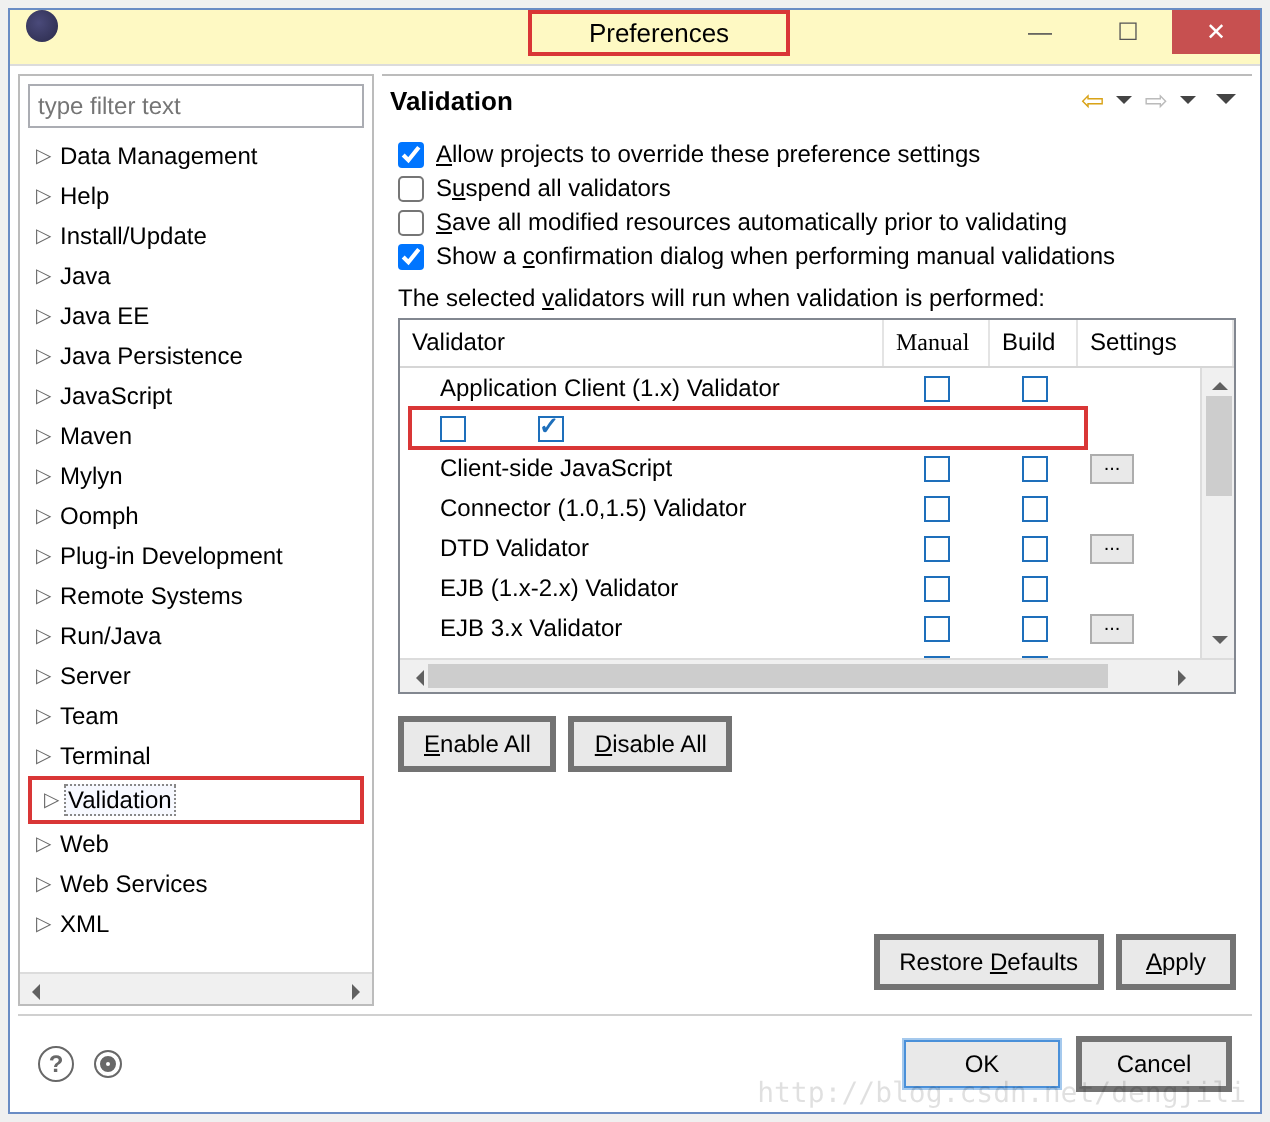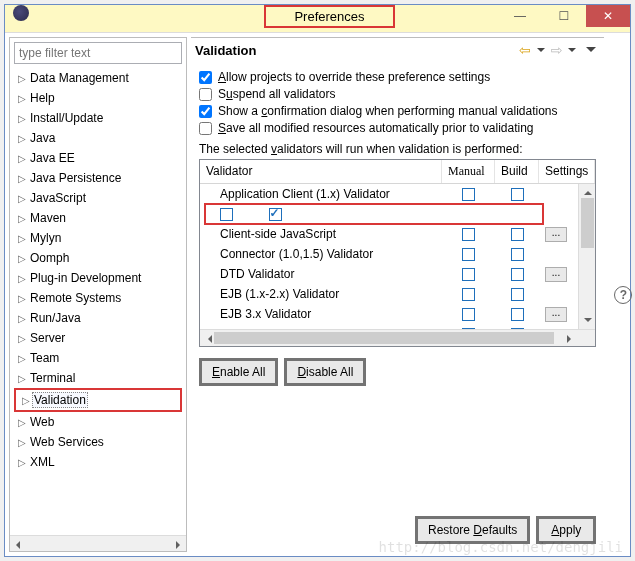--- a/index.html
+++ b/index.html
@@ -4,21 +4,21 @@
 <style>
 * { box-sizing: border-box; font-family: "Segoe UI", Tahoma, sans-serif; font-size: 12px; }
 body { margin: 0; padding: 4px; background: #f0f0f0; width: 635px; height: 561px; }
 .window { border: 1px solid #6a8cc4; background: #fff; width: 627px; height: 553px; display: flex; flex-direction: column; }
 .titlebar { height: 28px; background: #fef9c3; display: flex; align-items: flex-start; border-bottom: 1px solid #dcdcdc; position: relative; }
 .app-icon { width: 16px; height: 16px; margin-left: 8px; border-radius: 50%; background: radial-gradient(circle at 40% 40%, #4a4a7a, #2a2a4a); }
 .title-text { margin: 0 auto; border: 2px solid #d93636; padding: 2px 28px; font-size: 13px; }
 .win-btns { display: flex; position: absolute; right: 0; top: 0; }
 .win-btn { width: 44px; height: 22px; display: flex; align-items: center; justify-content: center; color: #555; }
 .win-btn.close { background: #c75050; color: #fff; }
-.content { flex: 1; display: flex; flex-direction: row; padding: 4px; }
+.content { flex: 1; display: flex; flex-direction: column; padding: 4px; }
 .main-row { flex: 1; display: flex; gap: 4px; min-height: 0; }
 .left-col { width: 178px; display: flex; flex-direction: column; border: 1px solid #bcbcbc; }
 .filter-input { margin: 4px; padding: 3px 4px; border: 1px solid #abadb3; width: calc(100% - 8px); }
 .tree { flex: 1; overflow-y: auto; overflow-x: hidden; padding: 0 2px 2px 2px; }
 .tree-item { display: flex; align-items: center; padding: 2px 2px 2px 6px; cursor: default; white-space: nowrap; }
 .tree-arrow { width: 10px; color: #6a6a6a; font-size: 10px; display: inline-block; }
 .tree-label { padding: 1px 2px; }
 .tree-selected .tree-label { background: #f7f9ff; border: 1px dotted #888; padding: 0 1px; }
 .tree-highlight { border: 2px solid #d93636; margin: 0 2px; }
 .left-scroll { height: 16px; background: #f0f0f0; border-top: 1px solid #dcdcdc; position: relative; }
@@ -193,26 +193,26 @@
         <div class="page-body">
           <div class="check-row">
             <input type="checkbox" id="cb1" checked="" style="">
             <label><u>A</u>llow projects to override these preference settings</label>
           </div>
           <div class="check-row">
             <input type="checkbox" id="cb2" style="">
             <label>S<u>u</u>spend all validators</label>
           </div>
           <div class="check-row">
+            <input type="checkbox" id="cb3" style="">
+            <label><u>S</u>ave all modified resources automatically prior to validating</label>
+          </div>
+          <div class="check-row">
             <input type="checkbox" id="cb4" checked="" style="">
             <label>Show a <u>c</u>onfirmation dialog when performing manual validations</label>
-          </div>
-          <div class="check-row">
-            <input type="checkbox" id="cb3" style="">
-            <label><u>S</u>ave all modified resources automatically prior to validating</label>
           </div>
 
           <div class="tbl-label">The selected <u>v</u>alidators will run when validation is performed:</div>
 
           <div class="val-table-wrap">
             <div class="val-head">
               <div class="vc-name-h">Validator</div>
               <div class="vc-man-h">Manual</div>
               <div class="vc-bld-h">Build</div>
               <div class="vc-set-h">Settings</div>

